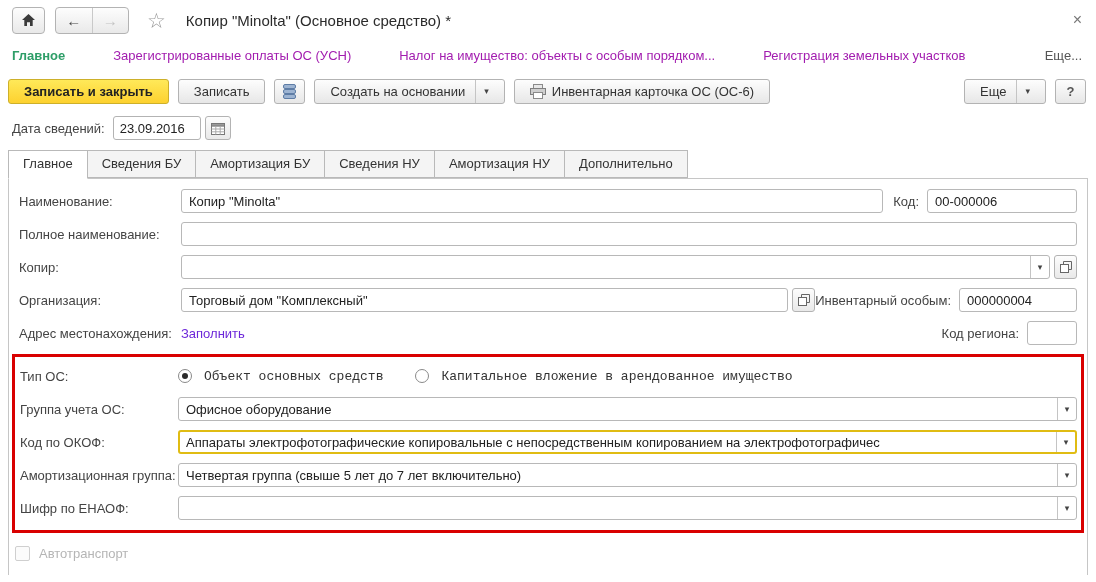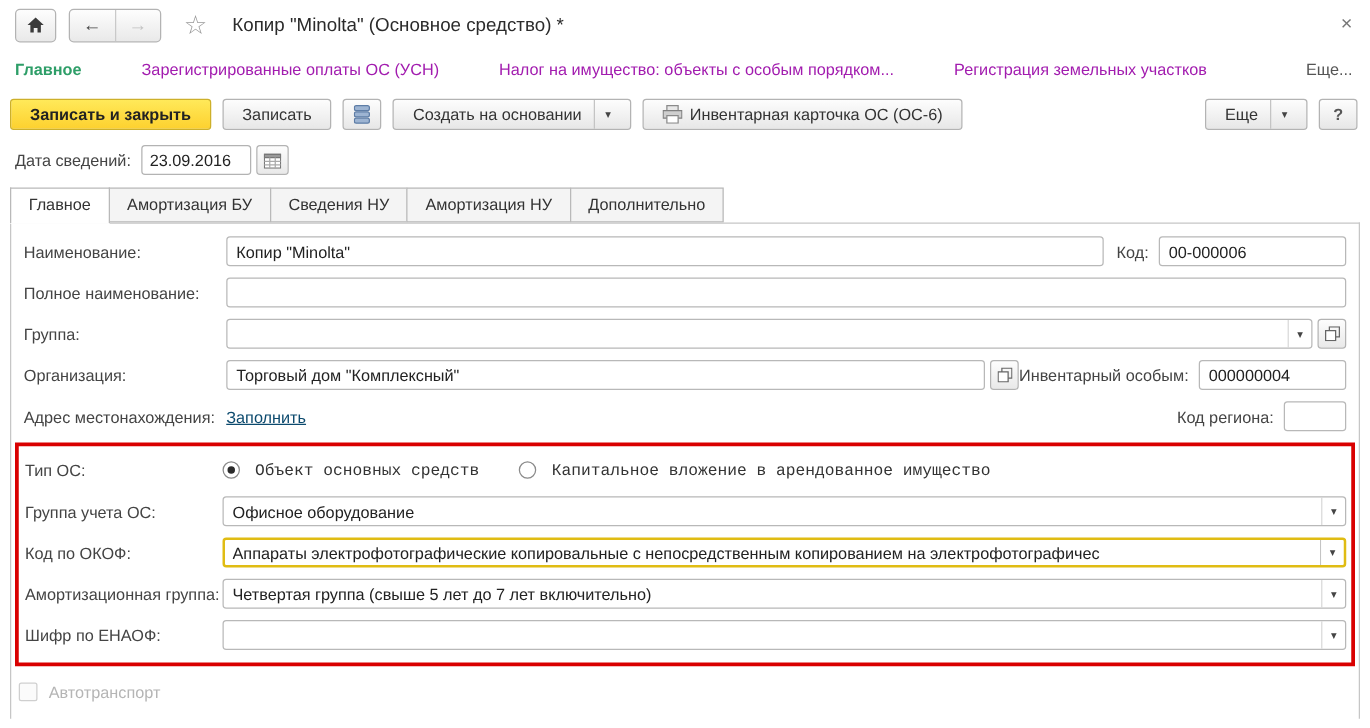--- a/index.html
+++ b/index.html
@@ -76,21 +76,21 @@
   .grow { flex:1; min-width:0; }
   .combo { position:relative; display:flex; }
   .combo .txt { width:100%; padding-right:20px; }
   .combo .arrow { position:absolute; top:1px; right:1px; bottom:1px; width:19px;
     border:none; border-left:1px solid #c4c4c4; background:transparent; display:flex;
     align-items:center; justify-content:center; font-size:9px; color:#444; cursor:pointer;
     border-radius:0 3px 3px 0; }
   .openbtn { width:23px; height:24px; margin-left:4px; flex-shrink:0;
     background:linear-gradient(#fdfdfd,#e9e9e9); border:1px solid #b3b3b3; border-radius:3px;
     display:flex; align-items:center; justify-content:center; cursor:pointer; }
-  .link { color:#0c4a6e; text-decoration:underline; cursor:pointer; }
+  .link { color:#6d28d9; cursor:pointer; }
 
   .red-section { border:3px solid #d90000; margin:3px -7px 8px; padding:7px 4px 1px 5px; }
   .red-section .frow .flabel { width:158px; }
   .radiorow { height:25px; margin-bottom:8px; }
   .radio { width:14px; height:14px; border:1px solid #8a8a8a; border-radius:50%;
     display:inline-block; position:relative; background:#fff; flex-shrink:0; }
   .radio.checked::after { content:""; position:absolute; left:3px; top:3px; width:6px; height:6px;
     border-radius:50%; background:#2b2b2b; }
   .radioitem { display:flex; align-items:flex-start; gap:12px; cursor:pointer;font-family:Liberation Mono, monospace; }
   .combo.focused .txt { border:2px solid #e0bc13; padding-left:6px; }
@@ -185,20 +185,21 @@
             <line x1="0.5" y1="7" x2="13.5" y2="7" stroke="#aaa"></line>
             <line x1="0.5" y1="9.8" x2="13.5" y2="9.8" stroke="#aaa"></line>
           </svg>
         </span>
       </button>
     </div>
   </div>
 
   <div class="tabs">
     <div class="tab active">Главное</div>
+    <div class="tab">Сведения БУ</div>
     <div class="tab">Амортизация БУ</div>
     <div class="tab">Сведения НУ</div>
     <div class="tab">Амортизация НУ</div>
     <div class="tab">Дополнительно</div>
   </div>
 
   <div class="panel">
 
     <div class="frow">
       <span class="flabel">Наименование:</span>
@@ -206,21 +207,21 @@
       <span class="ilabel" style="margin:0 8px 0 10px;">Код:</span>
       <input class="txt" type="text" style="width: 150px;" value="00-000006">
     </div>
 
     <div class="frow">
       <span class="flabel">Полное наименование:</span>
       <input class="txt grow" type="text" value="" style="">
     </div>
 
     <div class="frow">
-      <span class="flabel">Группа:</span>
+      <span class="flabel">Копир:</span>
       <div class="combo grow">
         <input class="txt" type="text" value="" style="">
         <button class="arrow">▾</button>
       </div>
       <button class="openbtn">
         <span>
           <svg width="12" height="12" viewBox="0 0 12 12">
             <rect x="0.5" y="3.5" width="8" height="8" fill="#fff" stroke="#666"></rect>
             <path d="M3.5 3.5 V0.5 H11.5 V8.5 H8.5" fill="none" stroke="#666"></path>
           </svg>

